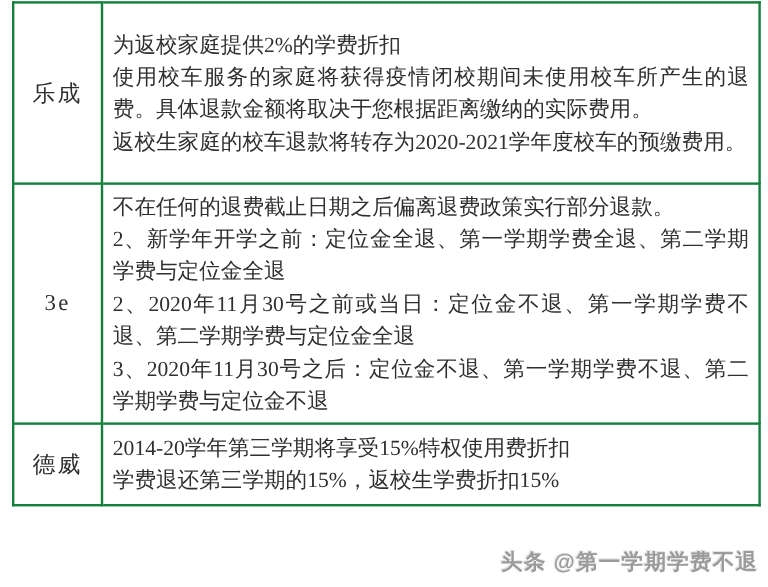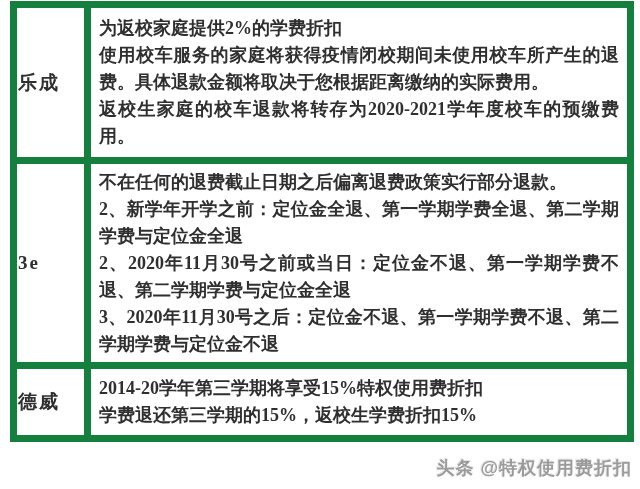--- a/index.html
+++ b/index.html
@@ -17,26 +17,26 @@
   }
   table.refund-table {
     position: absolute;
     left: 10px;
     top: 1px;
     width: 624px;
     border-collapse: collapse;
     table-layout: fixed;
   }
   table.refund-table td {
-    border: 7px solid #15803d;
+    border: 2px solid #15803d;
     vertical-align: middle;
-    font-weight: bold;
   }
   col.school-col { width: 74px; }
   td.school-cell {
+    text-align: center;
     font-size: 19px;
     letter-spacing: 2px;
   }
   td.policy-cell {
     padding: 4px 8px;
     font-size: 18px;
     line-height: 27px;
   }
   td.policy-cell p {
     margin: 0;
@@ -94,14 +94,14 @@
       <td class="school-cell">德威</td>
       <td class="policy-cell">
         <p>2014-20学年第三学期将享受15%特权使用费折扣</p>
         <p>学费退还第三学期的15%，返校生学费折扣15%</p>
       </td>
     </tr>
   </tbody>
 </table>
 
 <div class="watermark">
-  <span>头条 @特权使用费折扣</span>
+  <span>头条 @第一学期学费不退</span>
 </div>
 
 </body></html>

